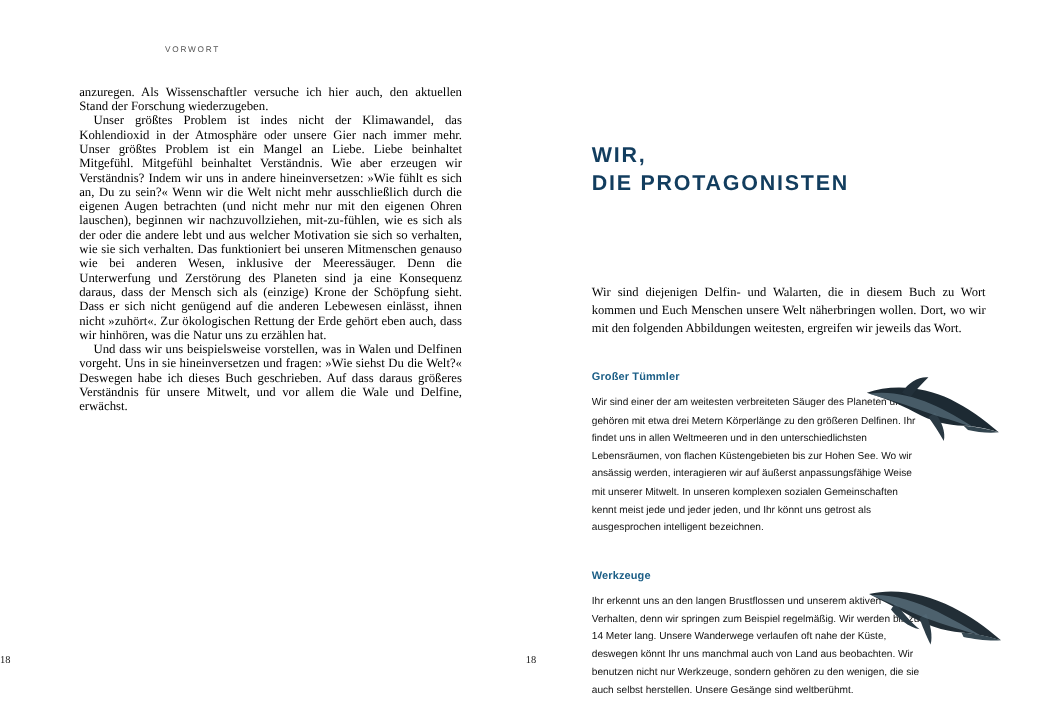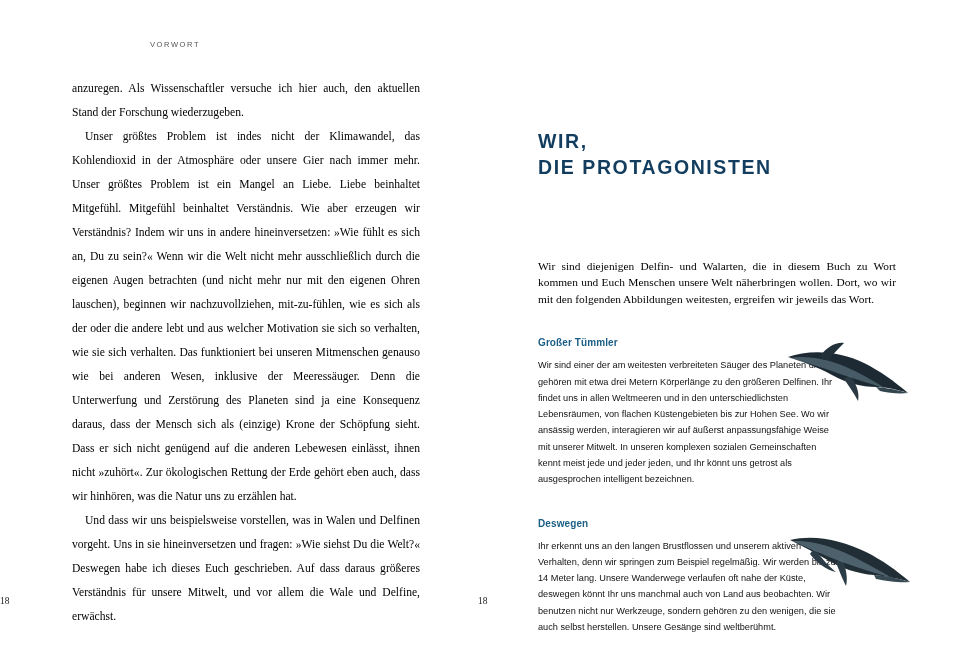--- a/index.html
+++ b/index.html
@@ -36,21 +36,21 @@
     font-size: 7.5px;
     letter-spacing: 1.6px;
     color: #555;
     text-transform: uppercase;
     margin-left: 78px;
     margin-bottom: 28px;
   }
   .body-serif p {
     margin: 0;
     font-size: 11.6px;
-    line-height: 24px;
+    line-height: 13px;
     text-align: justify;
     text-justify: inter-word;
     hyphens: manual;
     color: #000;
   }
   .body-serif p.indent {
     text-indent: 13px;
   }
   .folio {
     position: absolute;
@@ -128,21 +128,21 @@
 <body>
 
 <div class="spread">
 
   <div class="page page-left">
     <div class="running-head">VORWORT</div>
 
     <div class="body-serif">
       <p>anzuregen. Als Wissenschaftler versuche ich hier auch, den aktuellen Stand der Forschung wiederzugeben.</p>
       <p class="indent">Unser größtes Problem ist indes nicht der Klimawandel, das Kohlendioxid in der Atmosphäre oder unsere Gier nach immer mehr. Unser größtes Problem ist ein Mangel an Liebe. Liebe beinhaltet Mitgefühl. Mitgefühl beinhaltet Verständnis. Wie aber erzeugen wir Verständnis? Indem wir uns in andere hineinversetzen: »Wie fühlt es sich an, Du zu sein?« Wenn wir die Welt nicht mehr ausschließlich durch die eigenen Augen betrachten (und nicht mehr nur mit den eigenen Ohren lauschen), beginnen wir nachzuvollziehen, mit-zu-fühlen, wie es sich als der oder die andere lebt und aus welcher Motivation sie sich so verhalten, wie sie sich verhalten. Das funktioniert bei unseren Mitmenschen genauso wie bei anderen Wesen, inklusive der Meeressäuger. Denn die Unterwerfung und Zerstörung des Planeten sind ja eine Konsequenz daraus, dass der Mensch sich als (einzige) Krone der Schöpfung sieht. Dass er sich nicht genügend auf die anderen Lebewesen einlässt, ihnen nicht »zuhört«. Zur ökologischen Rettung der Erde gehört eben auch, dass wir hinhören, was die Natur uns zu erzählen hat.</p>
-      <p class="indent">Und dass wir uns beispielsweise vorstellen, was in Walen und Delfinen vorgeht. Uns in sie hineinversetzen und fragen: »Wie siehst Du die Welt?« Deswegen habe ich dieses Euch geschrieben. Auf dass daraus größeres Verständnis für unsere Mitwelt, und vor allem die Wale und Delfine, erwächst.</p>
+      <p class="indent">Und dass wir uns beispielsweise vorstellen, was in Walen und Delfinen vorgeht. Uns in sie hineinversetzen und fragen: »Wie siehst Du die Welt?« Deswegen habe ich dieses Buch geschrieben. Auf dass daraus größeres Verständnis für unsere Mitwelt, und vor allem die Wale und Delfine, erwächst.</p>
     </div>
 
     <div class="folio">18</div>
   </div>
 
   <div class="page page-right">
 
     <h1 class="chapter-title">
       <span>WIR,</span>
       <span class="line2">DIE PROTAGONISTEN</span>
@@ -162,21 +162,21 @@
             <path d="M6 17 C22 14, 44 18, 62 26 C76 32, 90 40, 102 48 C86 42, 70 38, 56 33 C40 27, 20 21, 6 17 Z" fill="#5d7784" opacity="0.65"></path>
             <path d="M92 46 C104 47, 114 49, 124 52 C116 53, 104 52, 96 50 Z" fill="#33454f"></path>
           </g>
         </svg>
       </div>
 
       <div class="species-text">Wir sind einer der am weitesten verbreiteten Säuger des Planeten und gehören mit etwa drei Metern Körperlänge zu den größeren Delfinen. Ihr findet uns in allen Weltmeeren und in den unterschiedlichsten Lebensräumen, von flachen Küstengebieten bis zur Hohen See. Wo wir ansässig werden, interagieren wir auf äußerst anpassungsfähige Weise mit unserer Mitwelt. In unseren komplexen sozialen Gemeinschaften kennt meist jede und jeder jeden, und Ihr könnt uns getrost als ausgesprochen intelligent bezeichnen.</div>
     </div>
 
     <div class="species">
-      <div class="species-name">Deswegen</div>
+      <div class="species-name">Werkzeuge</div>
 
       <div class="species-figure fig-whale">
         <svg width="130" height="68" viewBox="0 0 130 68" xmlns="http://www.w3.org/2000/svg">
           <g>
             <path d="M6 12 C30 6, 58 12, 82 24 C98 32, 112 42, 126 54 C112 50, 100 48, 90 47 C74 46, 56 40, 40 30 C26 22, 14 16, 6 12 Z" fill="#222e36"></path>
             <path d="M30 20 C36 28, 44 38, 52 44 C42 42, 32 34, 26 26 Z" fill="#2c3c46"></path>
             <path d="M58 30 C62 40, 64 50, 62 58 C58 50, 54 40, 52 34 Z" fill="#2c3c46"></path>
             <path d="M8 13 C26 12, 48 18, 68 28 C82 35, 96 43, 108 50 C92 45, 74 40, 58 34 C42 28, 20 18, 8 13 Z" fill="#6b8492" opacity="0.6"></path>
             <path d="M90 47 C104 48, 116 51, 126 54 C116 55, 102 53, 92 51 Z" fill="#384a54"></path>
           </g>

